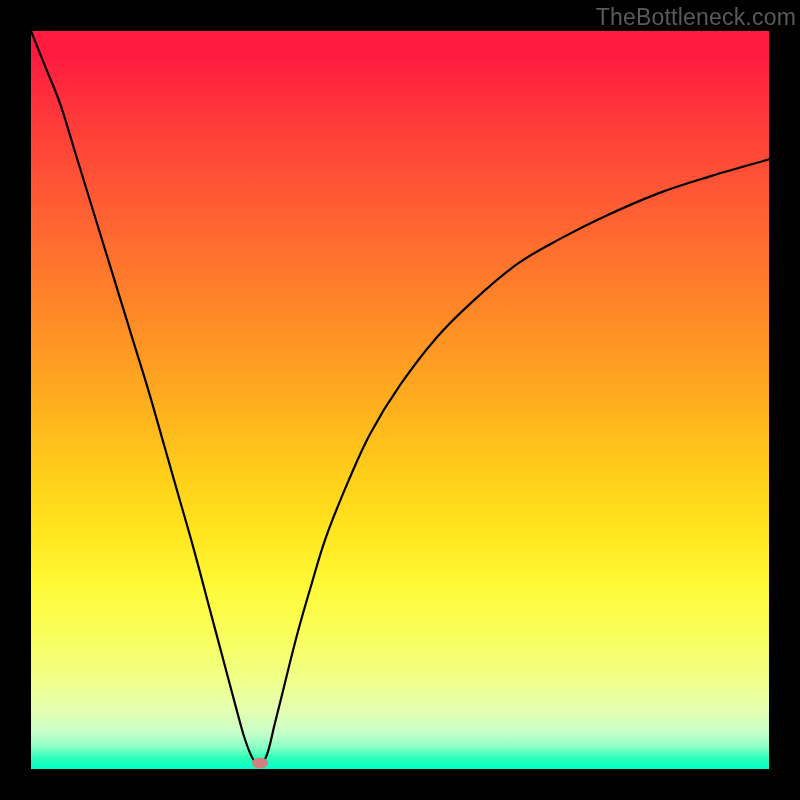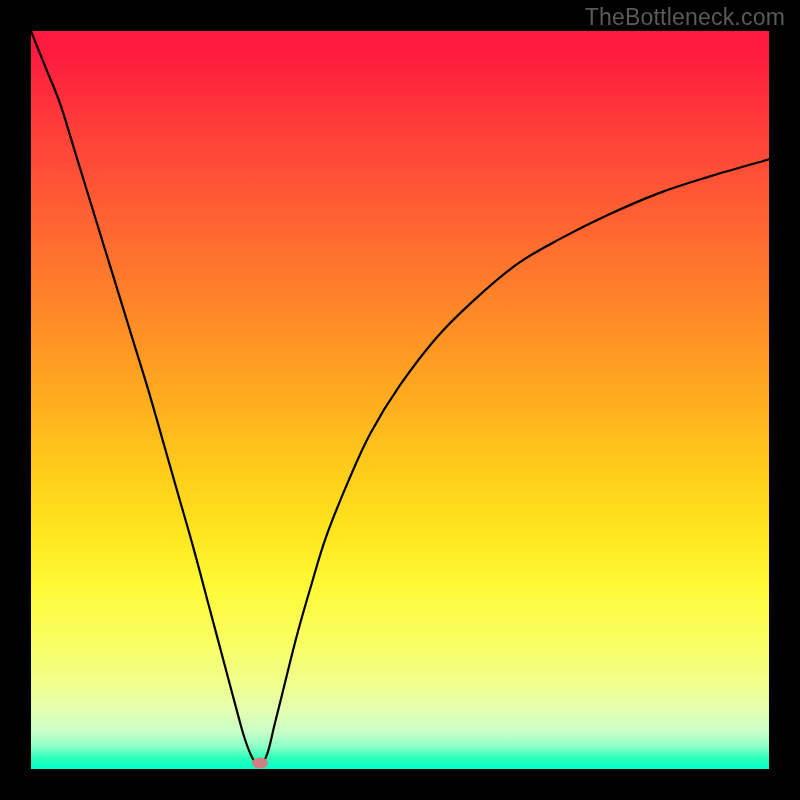--- a/index.html
+++ b/index.html
@@ -6,21 +6,21 @@
   body {
     width: 800px;
     height: 800px;
     background: #000;
     position: relative;
     font-family: Arial, Helvetica, sans-serif;
   }
   .watermark {
     position: absolute;
     top: 4px;
-    right: 15px;
+    right: 4px;
     color: #5a5a5a;
     font-size: 23px;
     font-weight: 500;
     letter-spacing: 0.2px;
     z-index: 10;
   }
   .plot-frame {
     position: absolute;
     left: 31px;
     top: 31px;

